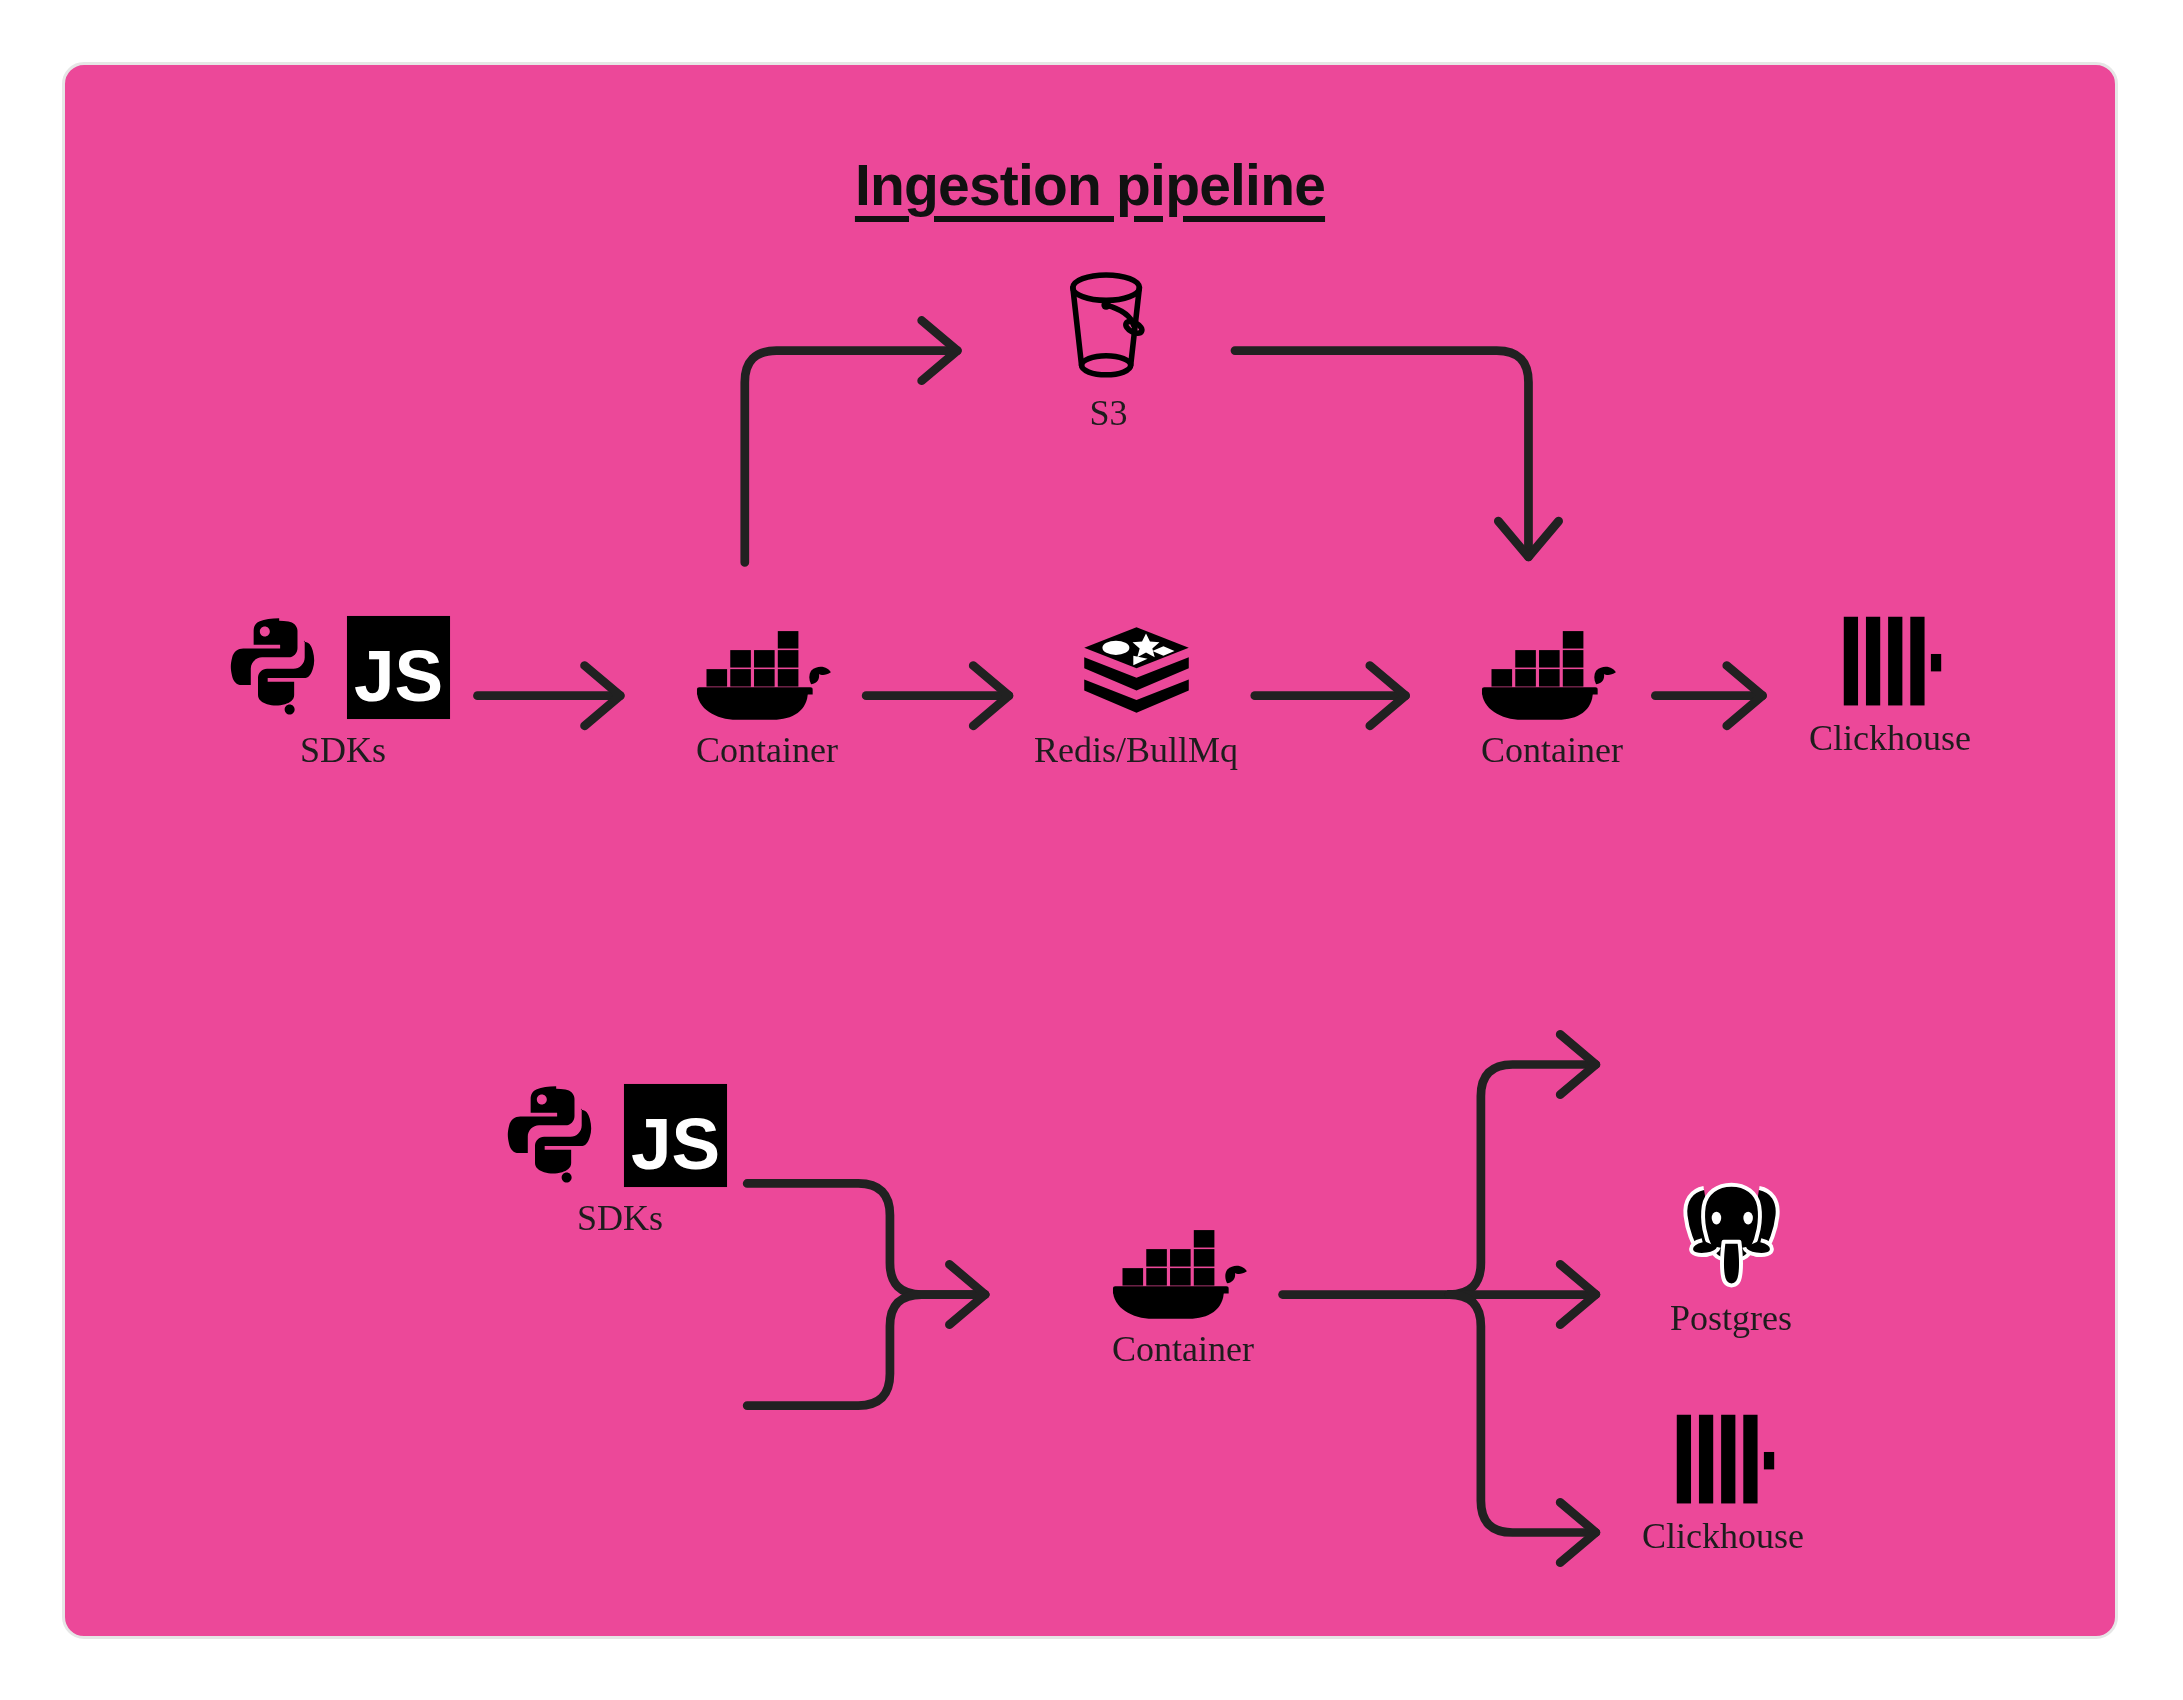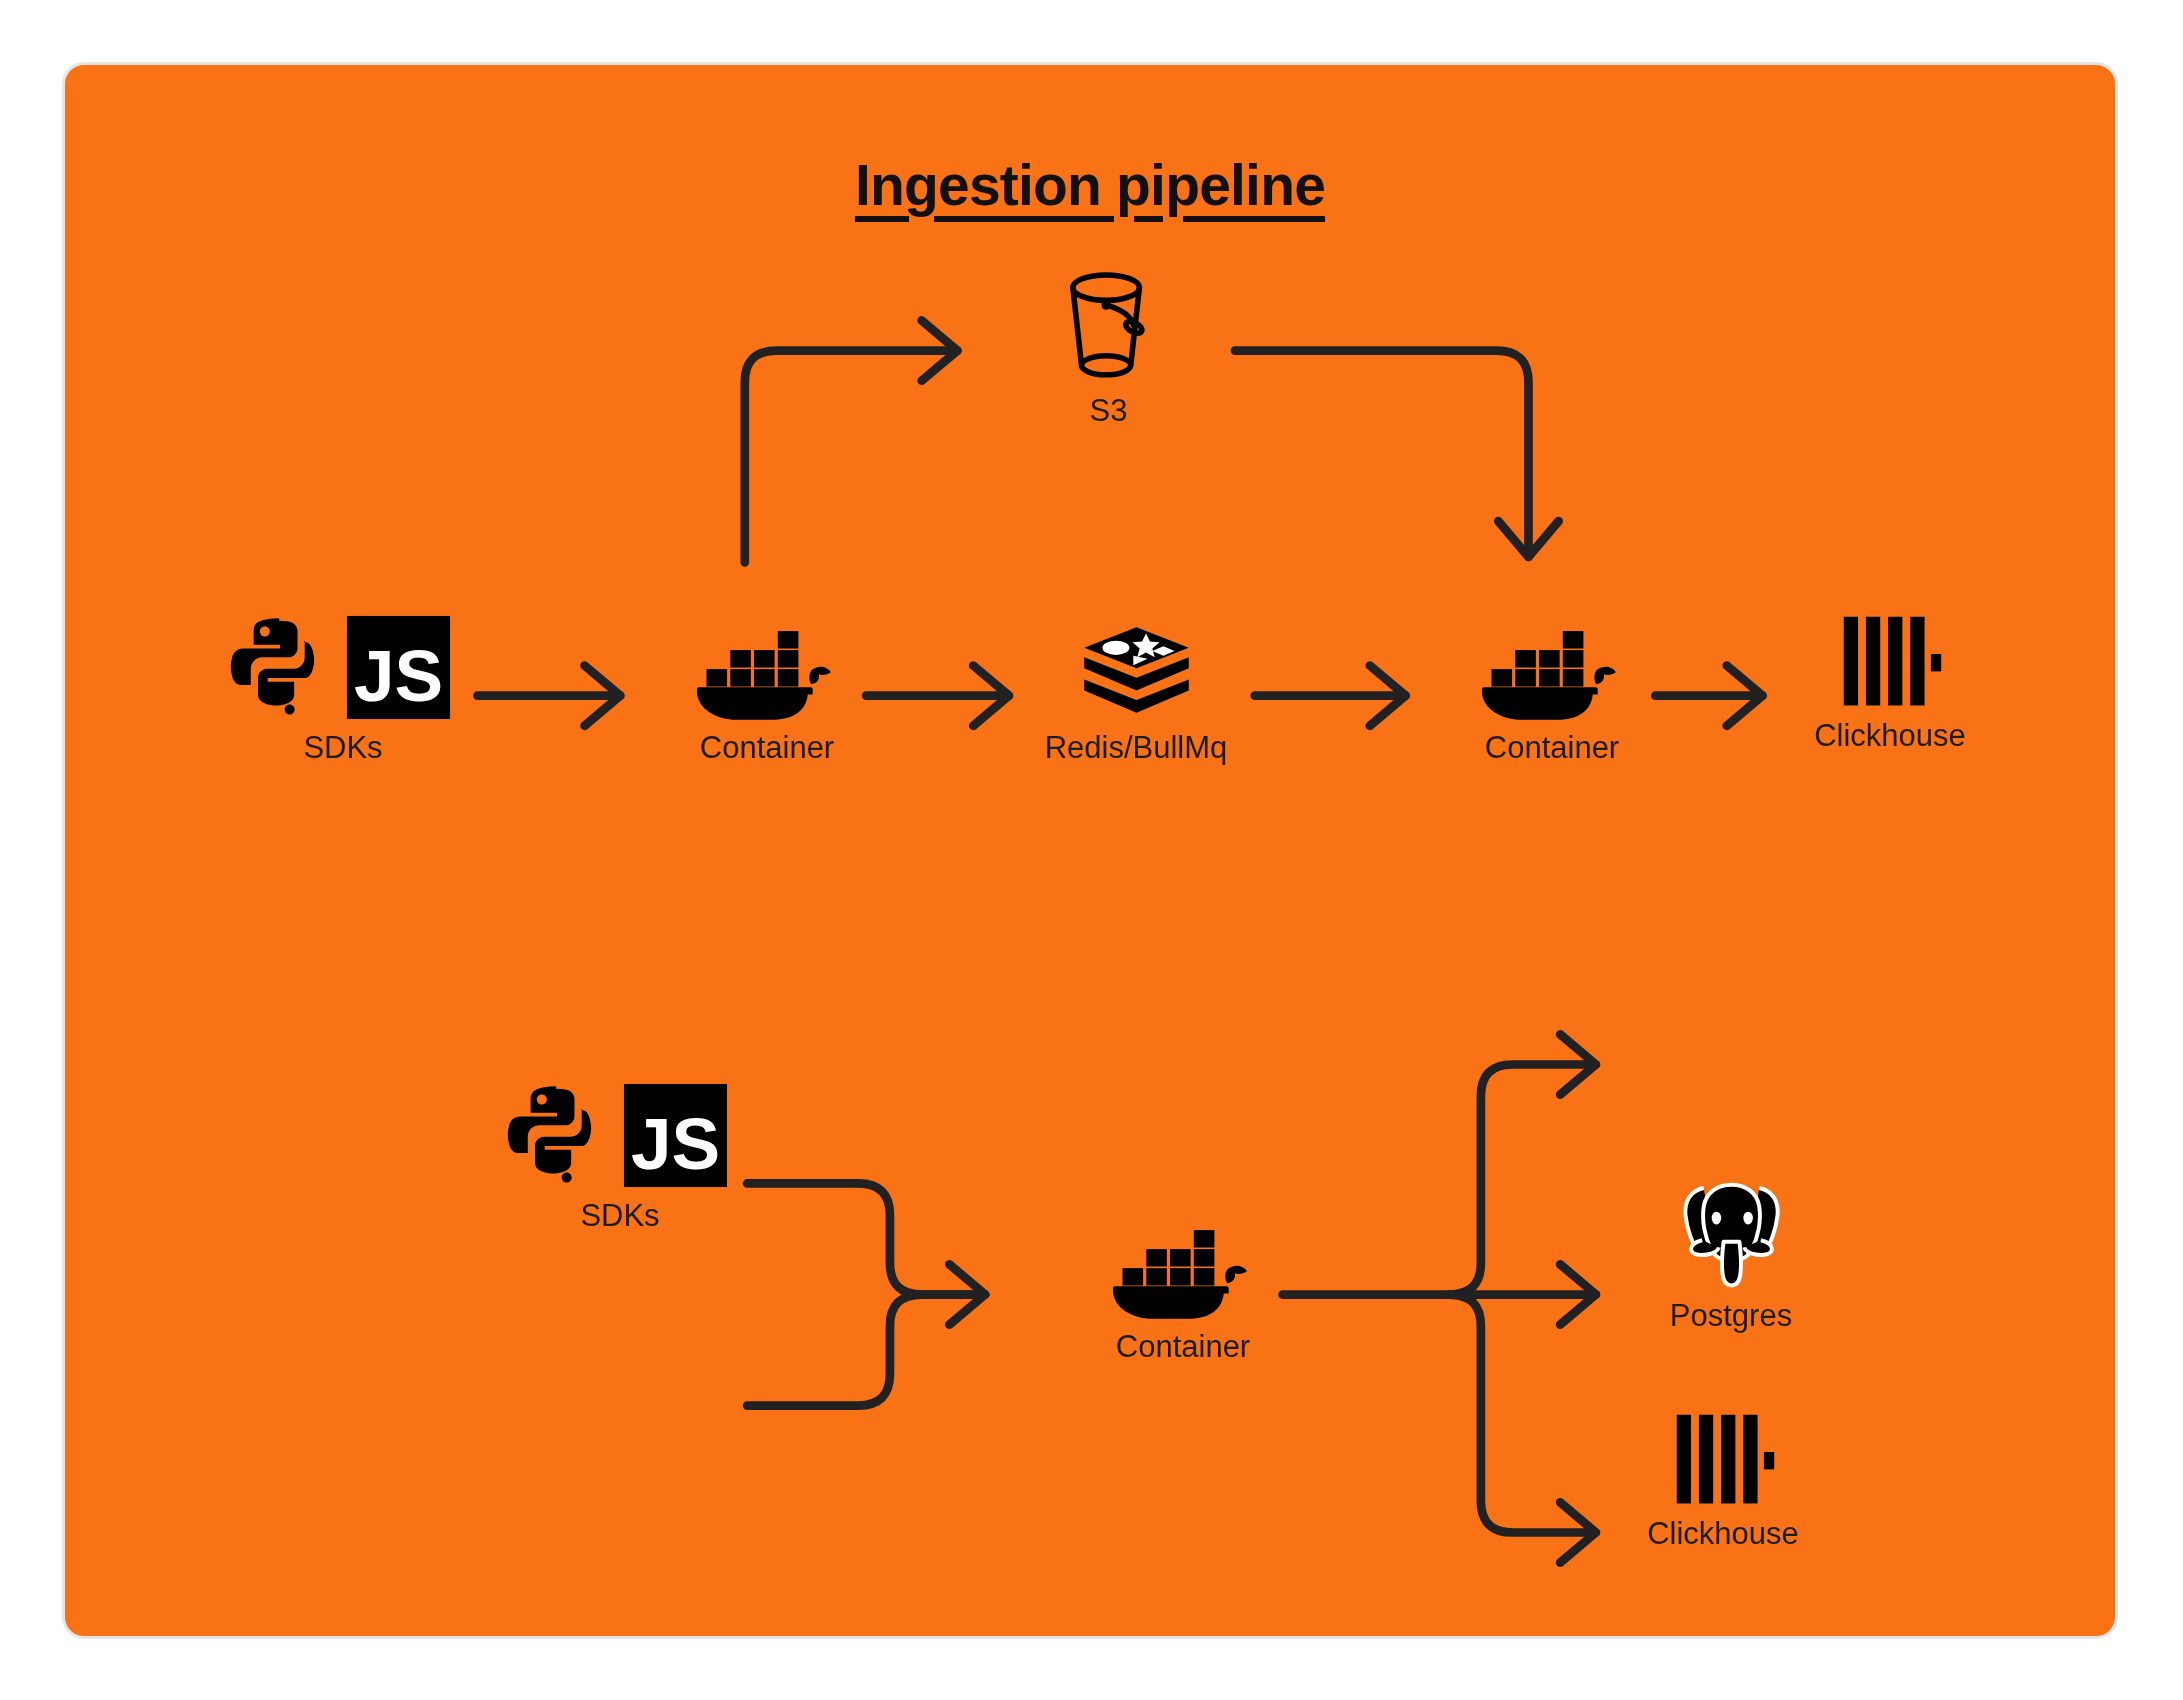--- a/index.html
+++ b/index.html
@@ -7,21 +7,21 @@
     width:2183px;height:1701px;
     font-family:"Liberation Sans","DejaVu Sans",sans-serif;
     -webkit-font-smoothing:antialiased;
   }
   #card{
     position:absolute;
     left:62px; top:62px;
     width:2056px; height:1577px;
     border:3.2px solid #e6e6e6;
     border-radius:22px;
-    background:#f97316;
+    background:#ec4899;
     box-sizing:border-box;
     overflow:hidden;
   }
   .section-title{
     position:absolute;
     width:100%;
     text-align:center;
     font-weight:700;
     font-size:57px;
     letter-spacing:-0.8px;
@@ -40,24 +40,25 @@
     align-items:center;
     justify-content:flex-start;
   }
   .node .glyph{
     display:flex;
     align-items:center;
     justify-content:flex-end;
   }
   .node .caption{
     margin-top:8px;
-    font-size:31px;
+    font-size:36px;
     color:#1d1d1d;
     white-space:nowrap;
     line-height:1.1;
+    font-family:Liberation Serif, serif;
   }
   svg{display:block;}
   .edge{position:absolute;left:0;top:0;width:2056px;height:1577px;pointer-events:none;}
   .edge path,.edge line{
     fill:none;
     stroke:#212121;
     stroke-width:11;
     stroke-linecap:round;
     stroke-linejoin:round;
   }

